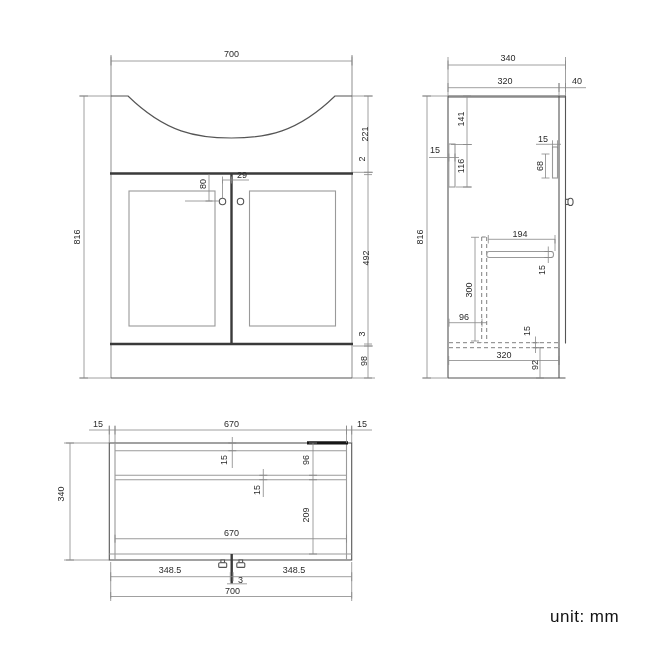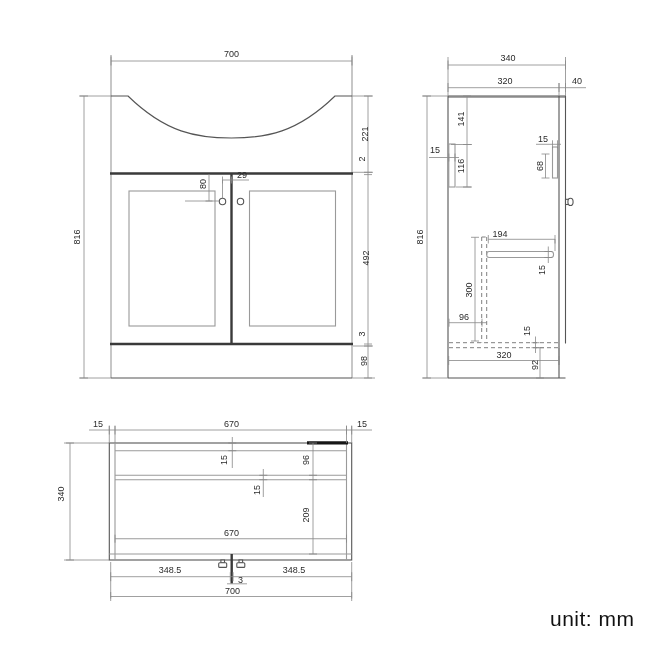--- a/index.html
+++ b/index.html
@@ -2,21 +2,21 @@
 <html><head>
 <meta charset="utf-8">
 <style>
   html,body{margin:0;padding:0;background:#ffffff;}
   #canvas{position:relative;width:650px;height:650px;background:#ffffff;overflow:hidden;
           font-family:"Liberation Sans", sans-serif;text-decoration:underline;}
   #drawing{position:absolute;left:0;top:0;}
   .dh,.dv{position:absolute;font-size:9px;color:#2b2b2b;white-space:nowrap;line-height:1;
           transform:translate(-50%,-50%);}
   .dv{transform:translate(-50%,-50%) rotate(-90deg);}
-  .unit{position:absolute;font-size:21px;color:#111111;letter-spacing:.5px;}
+  .unit{position:absolute;font-size:17px;color:#111111;letter-spacing:.5px;}
   svg path, svg rect, svg circle, svg ellipse{fill:none;}
   .obj{stroke:#555555;stroke-width:1.1;}
   .heavy{stroke:#3a3a3a;stroke-width:2.4;}
   .lite{stroke:#9a9a9a;stroke-width:1.1;}
   .counter{stroke:#8a8a8a;stroke-width:2.6;}
   .dim{stroke:#888888;stroke-width:0.8;}
   .dash{stroke:#808080;stroke-width:1;stroke-dasharray:4 3;}
   .bar{stroke:#161616;stroke-width:3.2;}
   .fillw{fill:#ffffff;}
 </style>
@@ -111,21 +111,21 @@
 
   <span class="dh" style="left:508px;top:58px">340</span>
   <span class="dh" style="left:505px;top:80.5px">320</span>
   <span class="dh" style="left:577px;top:81px">40</span>
   <span class="dv" style="left:420px;top:237px">816</span>
   <span class="dv" style="left:461px;top:118.5px">141</span>
   <span class="dh" style="left:435px;top:150px">15</span>
   <span class="dv" style="left:461px;top:165.5px">116</span>
   <span class="dh" style="left:543px;top:139px">15</span>
   <span class="dv" style="left:539.5px;top:166px">68</span>
-  <span class="dh" style="left:500px;top:233.5px">194</span>
+  <span class="dh" style="left:520px;top:233.5px">194</span>
   <span class="dv" style="left:542px;top:269.5px">15</span>
   <span class="dv" style="left:469px;top:289.5px">300</span>
   <span class="dh" style="left:464px;top:317px">96</span>
   <span class="dv" style="left:527px;top:330.5px">15</span>
   <span class="dh" style="left:504px;top:354.5px">320</span>
   <span class="dv" style="left:534.5px;top:365px">92</span>
 
   <span class="dh" style="left:98px;top:423.5px">15</span>
   <span class="dh" style="left:231.5px;top:423.5px">670</span>
   <span class="dh" style="left:362px;top:423.5px">15</span>

